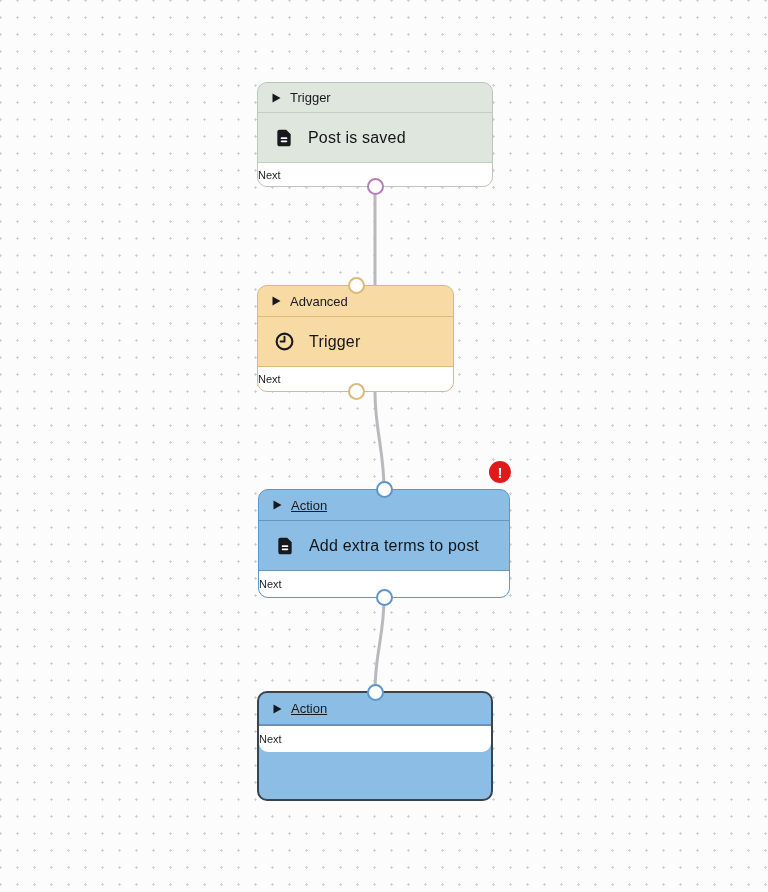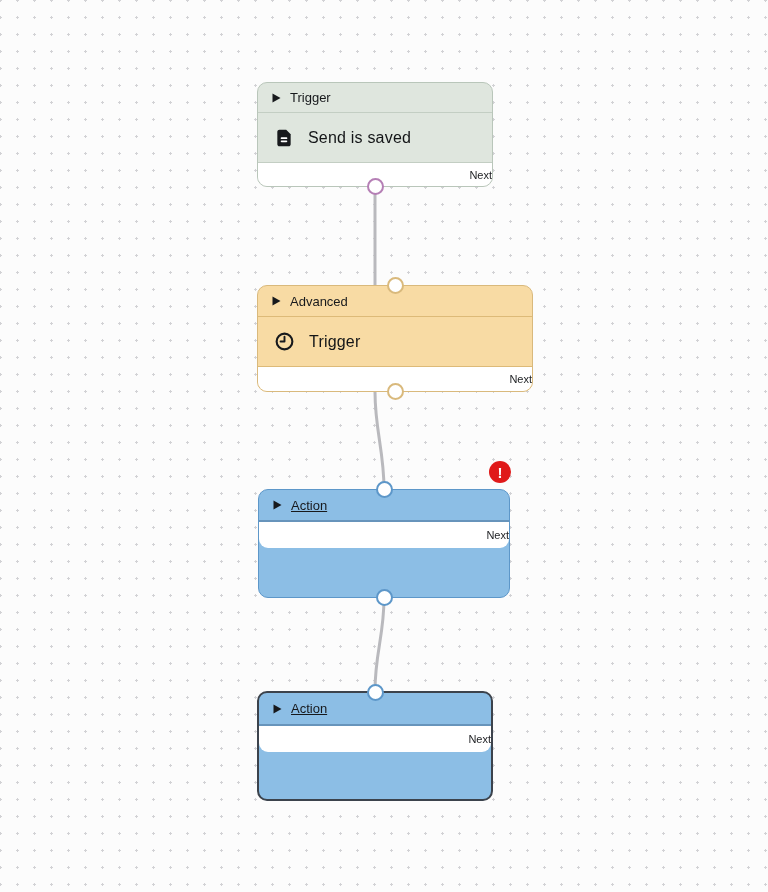--- a/index.html
+++ b/index.html
@@ -29,21 +29,21 @@
     border-bottom:1px solid rgba(0,0,0,0.18);
     flex:0 0 auto;
   }
   .node-body{
     display:flex;align-items:center;gap:14px;
     padding:0 16px;box-sizing:border-box;flex:1 1 auto;
   }
   .node-title{font-size:16px;color:#131517;letter-spacing:.2px;}
   .node-footer{
     background:#ffffff;border-radius:0 0 9px 9px;
-    display:flex;align-items:center;justify-content:flex-end;
+    display:flex;align-items:center;justify-content:flex-start;
     font-size:11px;color:#1c1e21;
     border-top:1px solid rgba(0,0,0,0.18);
     flex:0 0 auto;position:relative;
   }
   .icon{display:inline-flex;align-items:center;justify-content:center;}
 
   
   .node.trigger{background:#dfe6de;border:1.5px solid #b9c6ba;}
   .node.trigger .node-header{border-bottom-color:#c3cec3;}
   .node.trigger .node-footer{border-top-color:#c3cec3;}
@@ -94,29 +94,29 @@
       <span>Trigger</span>
     </div>
     <div class="node-body">
       <span class="icon">
         <svg width="20" height="20" viewBox="0 0 24 24">
             <path d="M14.6 2H6.5C5.1 2 4 3.1 4 4.5v15C4 20.9 5.1 22 6.5 22h11c1.4 0 2.5-1.1 2.5-2.5V7.4L14.6 2z" fill="#17191c"></path>
             <rect x="8" y="11.2" width="8" height="2" rx="1" fill="#fff"></rect>
             <rect x="8" y="15" width="8" height="2" rx="1" fill="#fff"></rect>
           </svg>
       </span>
-      <span class="node-title">Send is saved</span>
+      <span class="node-title">Post is saved</span>
     </div>
     <div class="node-footer" style="height:23px">
       <span>Next</span>
     </div>
     <span class="port out purple"></span>
   </div>
 
-  <div class="node advanced" style="left:257px;top:285px;width:276px;height:107px">
+  <div class="node advanced" style="left:257px;top:285px;width:197px;height:107px">
     <div class="node-header" style="height:31px">
       <span class="icon">
         <svg width="9" height="10" viewBox="0 0 9 10">
             <polygon points="0.5,0.5 8.5,5 0.5,9.5" fill="#17191c"></polygon>
           </svg>
       </span>
       <span>Advanced</span>
     </div>
     <div class="node-body">
       <span class="icon">
@@ -136,20 +136,30 @@
 
   <div class="node action" style="left:258px;top:489px;width:252px;height:109px">
     <div class="node-header" style="height:31px">
       <span class="icon">
         <svg width="9" height="10" viewBox="0 0 9 10">
             <polygon points="0.5,0.5 8.5,5 0.5,9.5" fill="#17191c"></polygon>
           </svg>
       </span>
       <span>Action</span>
     </div>
+    <div class="node-body">
+      <span class="icon">
+        <svg width="20" height="20" viewBox="0 0 24 24">
+            <path d="M14.6 2H6.5C5.1 2 4 3.1 4 4.5v15C4 20.9 5.1 22 6.5 22h11c1.4 0 2.5-1.1 2.5-2.5V7.4L14.6 2z" fill="#17191c"></path>
+            <rect x="8" y="11.2" width="8" height="2" rx="1" fill="#fff"></rect>
+            <rect x="8" y="15" width="8" height="2" rx="1" fill="#fff"></rect>
+          </svg>
+      </span>
+      <span class="node-title">Add extra terms to post</span>
+    </div>
     <div class="node-footer" style="height:26px">
       <span>Next</span>
     </div>
     <span class="port in blue"></span>
     <span class="port out blue"></span>
     <span class="error-badge">!</span>
   </div>
 
   <div class="node action selected" style="left:257px;top:691px;width:236px;height:110px">
     <div class="node-header" style="height:32px">

